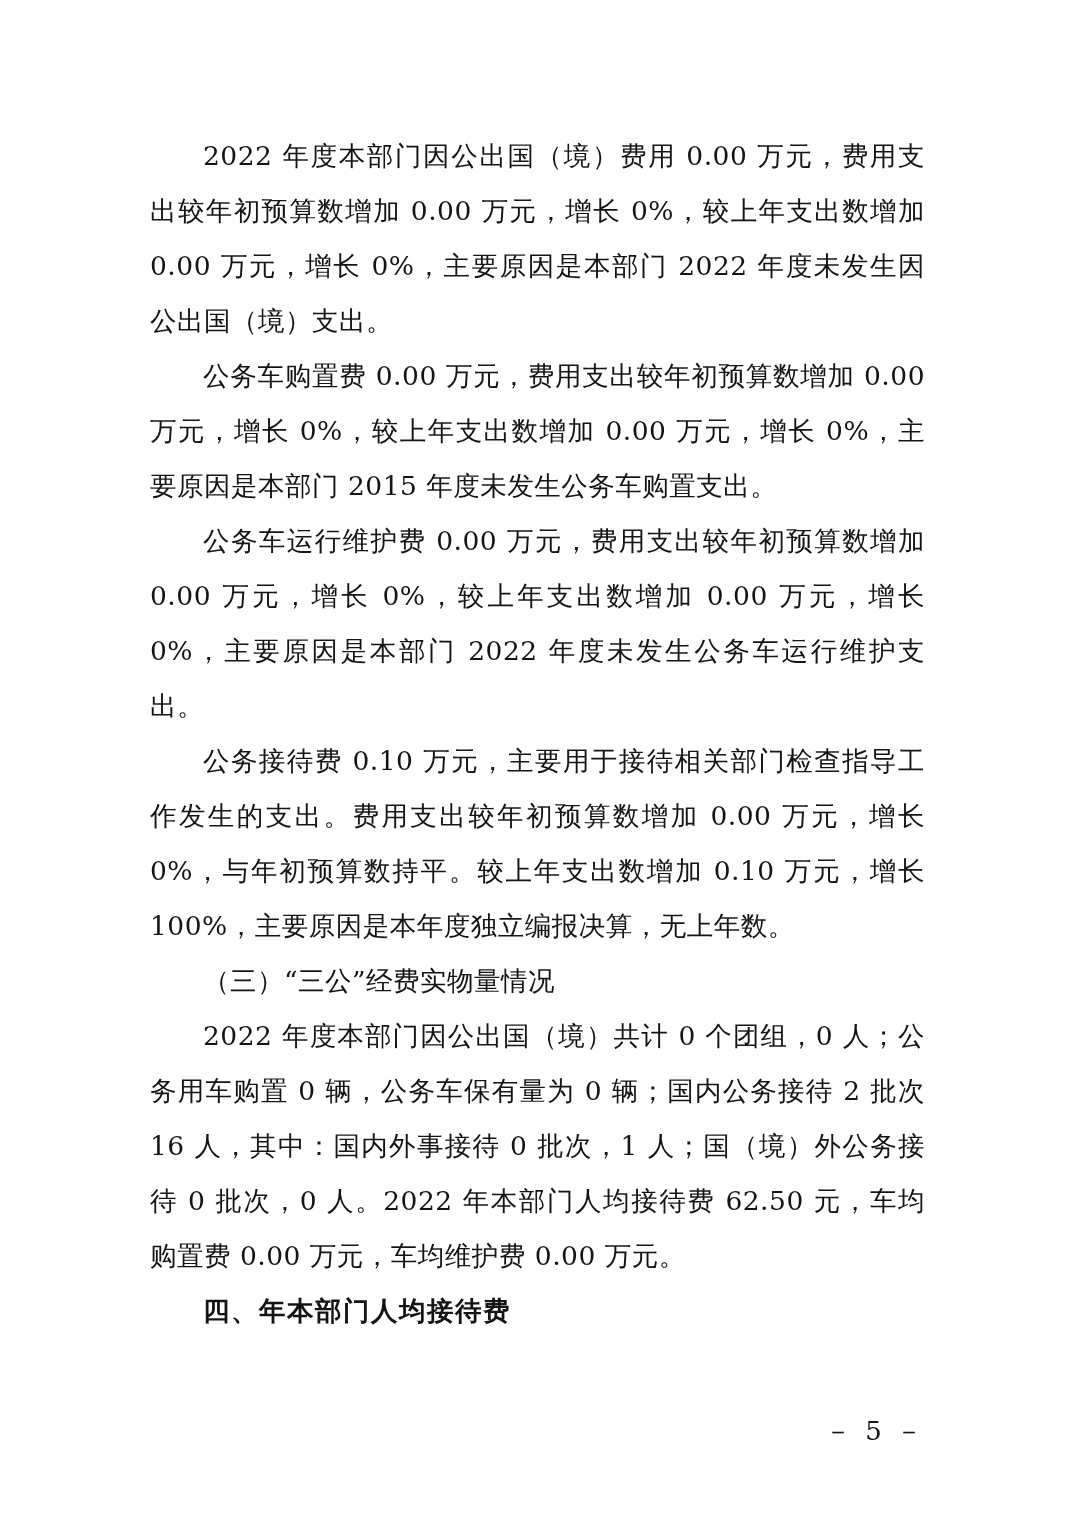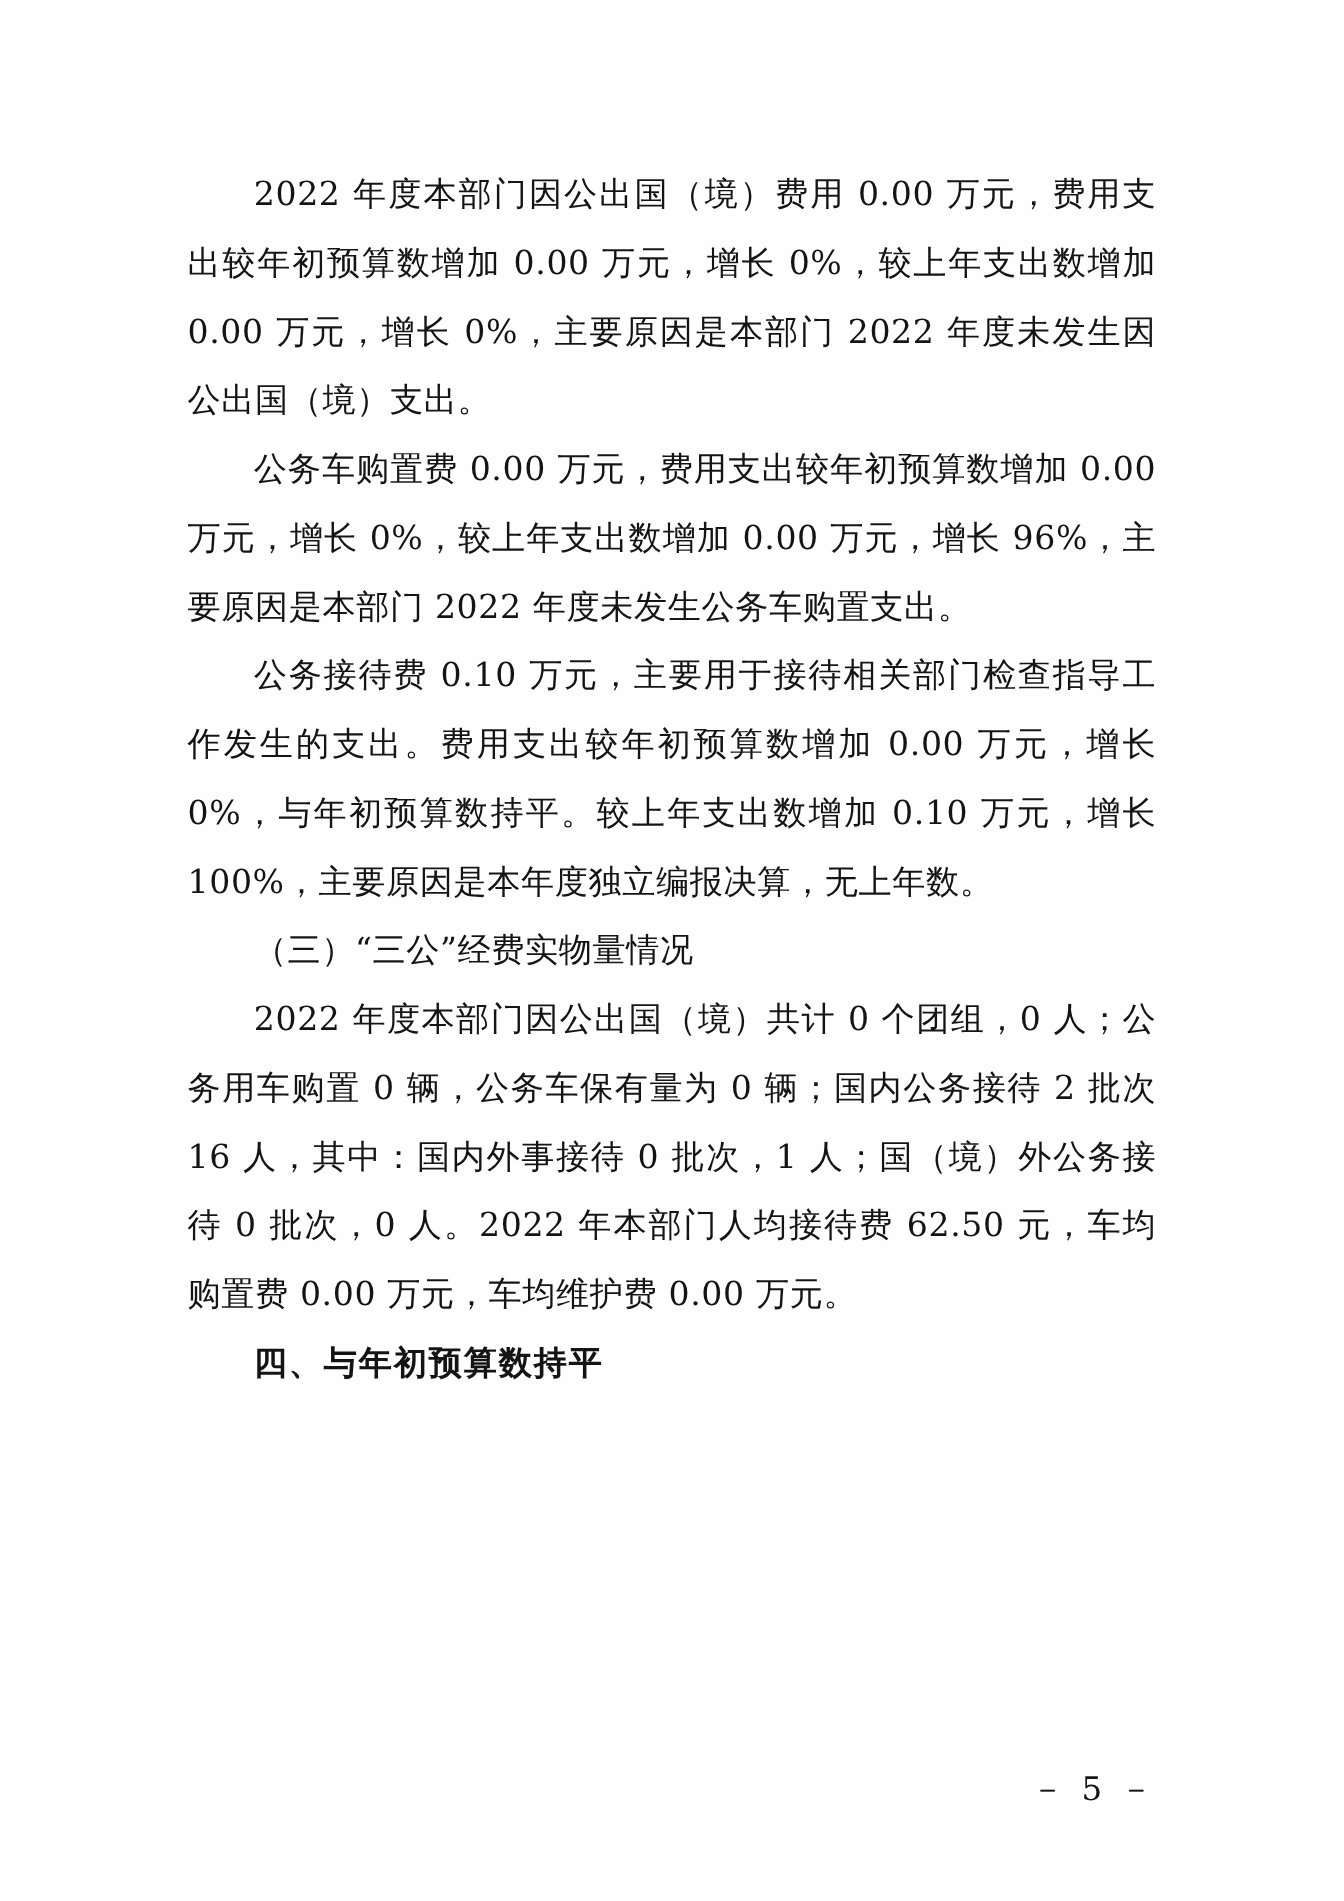--- a/index.html
+++ b/index.html
@@ -56,20 +56,21 @@
     letter-spacing: 3px;
     color: #141414;
   }
 </style>
 </head>
 <body>
 
 <div class="page">
   <div class="doc-body">
     <p class="para">2022 年度本部门因公出国（境）费用 0.00 万元，费用支出较年初预算数增加 0.00 万元，增长 0%，较上年支出数增加 0.00 万元，增长 0%，主要原因是本部门 2022 年度未发生因公出国（境）支出。</p>
-    <p class="para">公务车购置费 0.00 万元，费用支出较年初预算数增加 0.00 万元，增长 0%，较上年支出数增加 0.00 万元，增长 96%，主要原因是本部门 2022 年度未发生公务车购置支出。</p>
+    <p class="para">公务车购置费 0.00 万元，费用支出较年初预算数增加 0.00 万元，增长 0%，较上年支出数增加 0.00 万元，增长 0%，主要原因是本部门 2015 年度未发生公务车购置支出。</p>
+    <p class="para">公务车运行维护费 0.00 万元，费用支出较年初预算数增加 0.00 万元，增长 0%，较上年支出数增加 0.00 万元，增长 0%，主要原因是本部门 2022 年度未发生公务车运行维护支出。</p>
     <p class="para">公务接待费 0.10 万元，主要用于接待相关部门检查指导工作发生的支出。费用支出较年初预算数增加 0.00 万元，增长 0%，与年初预算数持平。较上年支出数增加 0.10 万元，增长 100%，主要原因是本年度独立编报决算，无上年数。</p>
     <p class="subheading">（三）“三公”经费实物量情况</p>
     <p class="para">2022 年度本部门因公出国（境）共计 0 个团组，0 人；公务用车购置 0 辆，公务车保有量为 0 辆；国内公务接待 2 批次 16 人，其中：国内外事接待 0 批次，1 人；国（境）外公务接待 0 批次，0 人。2022 年本部门人均接待费 62.50 元，车均购置费 0.00 万元，车均维护费 0.00 万元。</p>
-    <p class="heading">四、与年初预算数持平</p>
+    <p class="heading">四、年本部门人均接待费</p>
   </div>
   <div class="page-number">－ 5 －</div>
 </div>
 
 </body></html>

